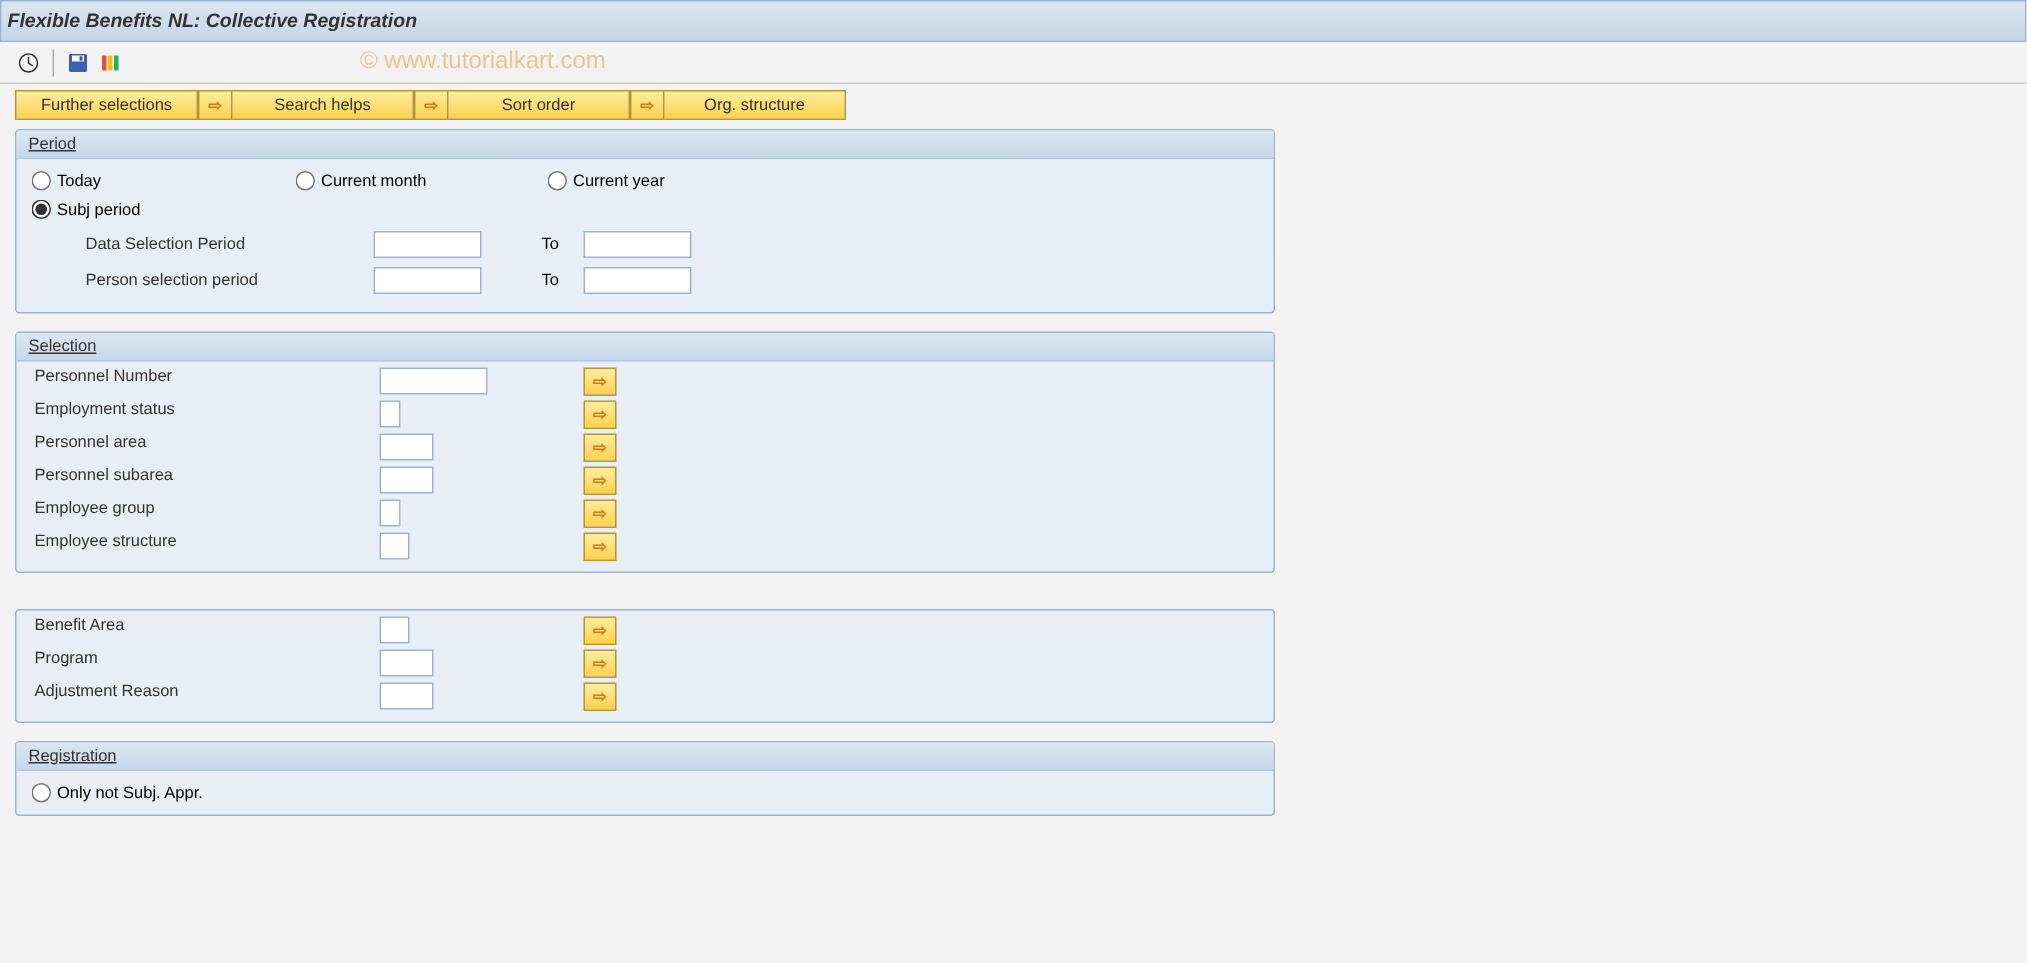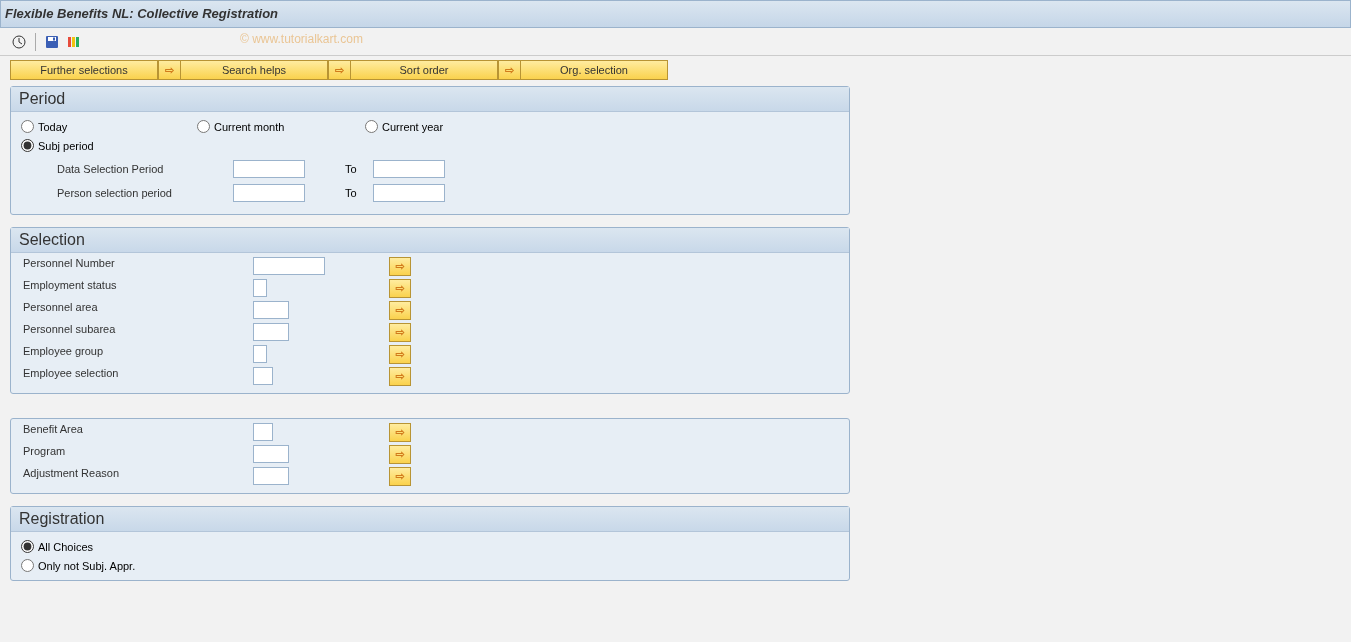--- a/index.html
+++ b/index.html
@@ -4,45 +4,45 @@
   <style>
     * { box-sizing: border-box; margin: 0; padding: 0; font-family: Arial, sans-serif; font-size: 11px; }
     body { background: #f2f2f2; width: 1351px; height: 642px; overflow: hidden; position: relative; }
     
     .title-bar { background: linear-gradient(#dbe6f0, #c5d6e8); border: 1px solid #9bb3cc; height: 28px; padding: 5px 4px; }
     .title-bar-text { font-weight: bold; font-style: italic; font-size: 13px; color: #333; }
     
     .toolbar { height: 28px; padding: 3px 10px; border-bottom: 1px solid #ccc; display: flex; align-items: center; gap: 4px; position: relative; }
     .toolbar-icon { width: 18px; height: 18px; display: inline-flex; align-items: center; justify-content: center; cursor: pointer; }
     .toolbar-sep { width: 1px; height: 18px; background: #aaa; margin: 0 3px; }
-    .watermark { position: absolute; left: 240px; top: 4px; font-size: 12px; color: rgba(228,160,71,0.55); font-weight: normal; }
+    .watermark { position: absolute; left: 240px; top: 4px; font-size: 16px; color: rgba(228,160,71,0.55); font-weight: normal; }
     
     .content { padding: 4px 4px 4px 10px; height: calc(100% - 56px); overflow-y: scroll; position: relative; }
     .scroll-inner { width: 1310px; }
     
     .action-buttons { display: flex; gap: 0; margin-bottom: 6px; }
     .action-btn { background: linear-gradient(#ffec9f, #fad24d); border: 1px solid #b89434; height: 20px; display: inline-flex; align-items: center; justify-content: center; color: #333; cursor: pointer; padding: 0 4px; }
-    .action-btn.wide { width: 148px; }
+    .action-btn.wide { width: 122px; }
     .action-btn.arrow { width: 22px; border-right: none; }
     .action-btn .arrow-right { color: #d17a1a; font-weight: bold; }
     
     .groupbox { border: 1px solid #9bb3cc; background: #e7eef5; margin-bottom: 12px; width: 840px; border-radius: 3px; }
-    .groupbox-header { background: linear-gradient(#dbe6f0, #c8d8e9); border-bottom: 1px solid #b3c5d9; padding: 3px 8px; color: #333; font-size: 16px; }
+    .groupbox-header { background: linear-gradient(#dbe6f0, #c8d8e9); border-bottom: 1px solid #b3c5d9; padding: 3px 8px; color: #333; font-size: 11px; text-decoration: underline; }
     .groupbox-body { padding: 8px 10px; }
     
     .radio-row { display: flex; margin-bottom: 6px; }
     .radio-item { display: flex; align-items: center; margin-right: 8px; }
     .radio-item input { margin-right: 4px; accent-color: #333; }
     .radio-col1 { width: 168px; }
     .radio-col2 { width: 160px; }
     
     .field-row { display: flex; align-items: center; margin-bottom: 2px; height: 22px; }
     .indent { margin-left: 18px; }
     .field-label { width: 232px; color: #333; }
-    .field-label.indent { width: 176px; }
+    .field-label.indent { width: 192px; }
     .field-input { height: 18px; border: 1px solid #9bb3cc; background: #fff; padding: 1px 3px; }
     .w72 { width: 72px; }
     .w36 { width: 36px; }
     .w12 { width: 14px; }
     .w18 { width: 20px; }
     .to-label { margin-left: 40px; margin-right: 8px; width: 20px; }
     
     .multi-btn { width: 22px; height: 19px; background: linear-gradient(#ffec9f, #fad24d); border: 1px solid #b89434; display: inline-flex; align-items: center; justify-content: center; cursor: pointer; margin-left: 0; }
     
     .sel-row { display: flex; align-items: flex-start; height: 22px; position: relative; }
@@ -96,21 +96,21 @@
           <span class="arrow-right">⇨</span>
         </button>
     <button class="action-btn wide">Search helps</button>
     <button class="action-btn arrow">
           <span class="arrow-right">⇨</span>
         </button>
     <button class="action-btn wide">Sort order</button>
     <button class="action-btn arrow">
           <span class="arrow-right">⇨</span>
         </button>
-    <button class="action-btn wide">Org. selection</button>
+    <button class="action-btn wide">Org. structure</button>
   </div>
 
   <div class="groupbox">
     <div class="groupbox-header">Period</div>
     <div class="groupbox-body">
       <div class="radio-row">
         <label class="radio-item radio-col1">
               <input type="radio" name="period" style="">
               <span>Today</span>
             </label>
@@ -176,21 +176,21 @@
               </button></span>
       </div>
       <div class="sel-row">
         <span class="sel-label">Employee group</span>
         <input class="field-input w12" style="">
         <span class="sel-multi"><button class="multi-btn">
                 <span style="color:#d17a1a;font-weight:bold;">⇨</span>
               </button></span>
       </div>
       <div class="sel-row">
-        <span class="sel-label">Employee selection</span>
+        <span class="sel-label">Employee structure</span>
         <input class="field-input w18" style="">
         <span class="sel-multi"><button class="multi-btn">
                 <span style="color:#d17a1a;font-weight:bold;">⇨</span>
               </button></span>
       </div>
     </div>
   </div>
 
   <div style="height:12px;"></div>
 
@@ -216,26 +216,20 @@
         <span class="sel-multi"><button class="multi-btn">
                 <span style="color:#d17a1a;font-weight:bold;">⇨</span>
               </button></span>
       </div>
     </div>
   </div>
 
   <div class="groupbox">
     <div class="groupbox-header">Registration</div>
     <div class="groupbox-body">
-      <div class="radio-row">
-        <label class="radio-item">
-              <input type="radio" name="reg" checked="" style="">
-              <span>All Choices</span>
-            </label>
-      </div>
       <div class="radio-row" style="margin-bottom:0;">
         <label class="radio-item">
               <input type="radio" name="reg" style="">
               <span>Only not Subj. Appr.</span>
             </label>
       </div>
     </div>
   </div>
 
   <div style="height:80px;"></div>

